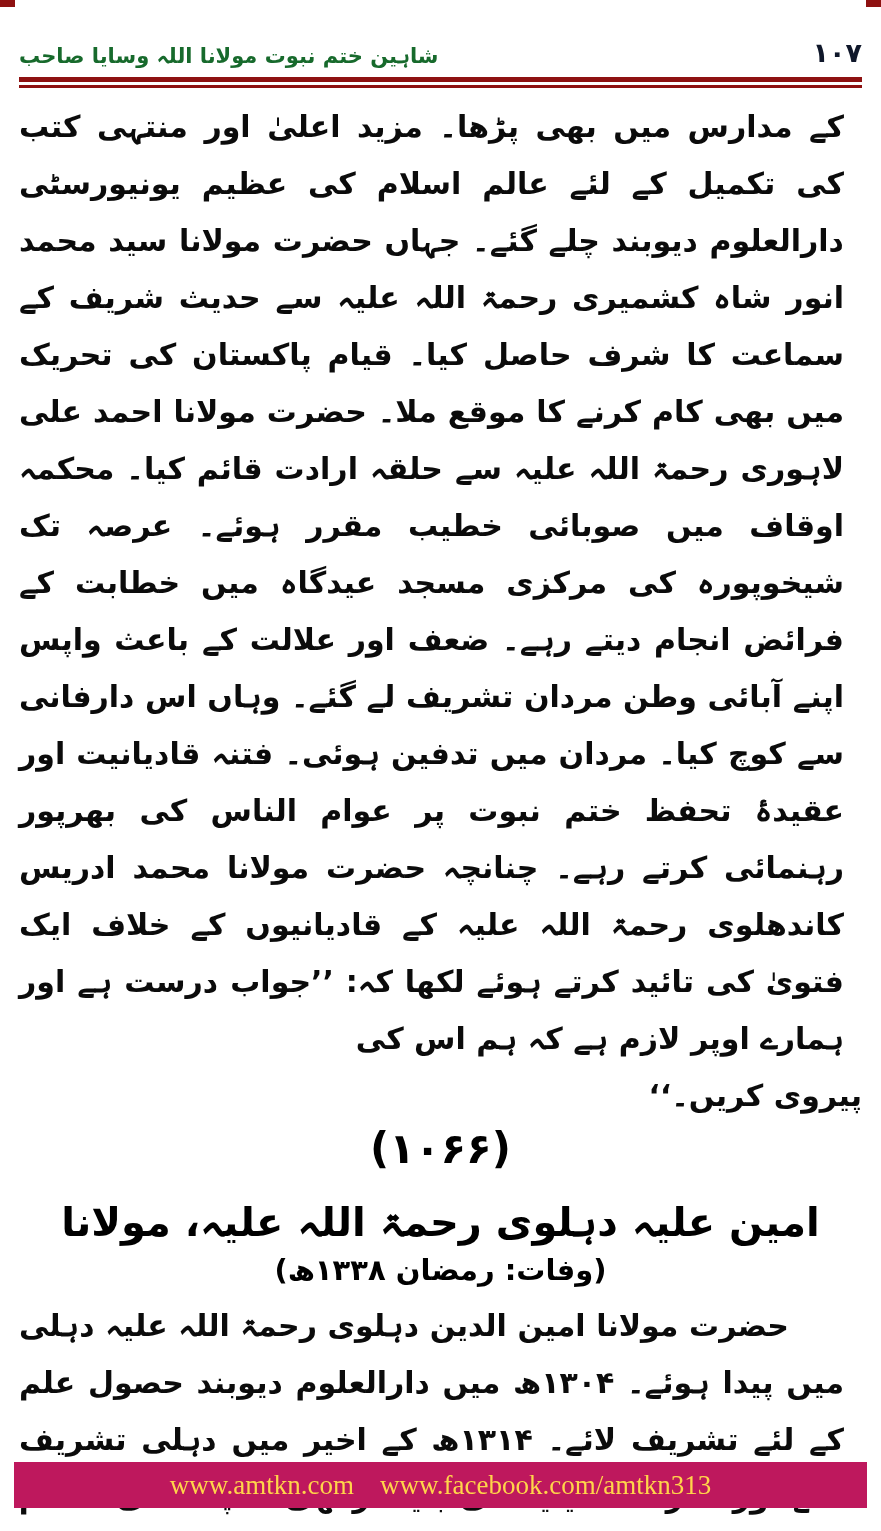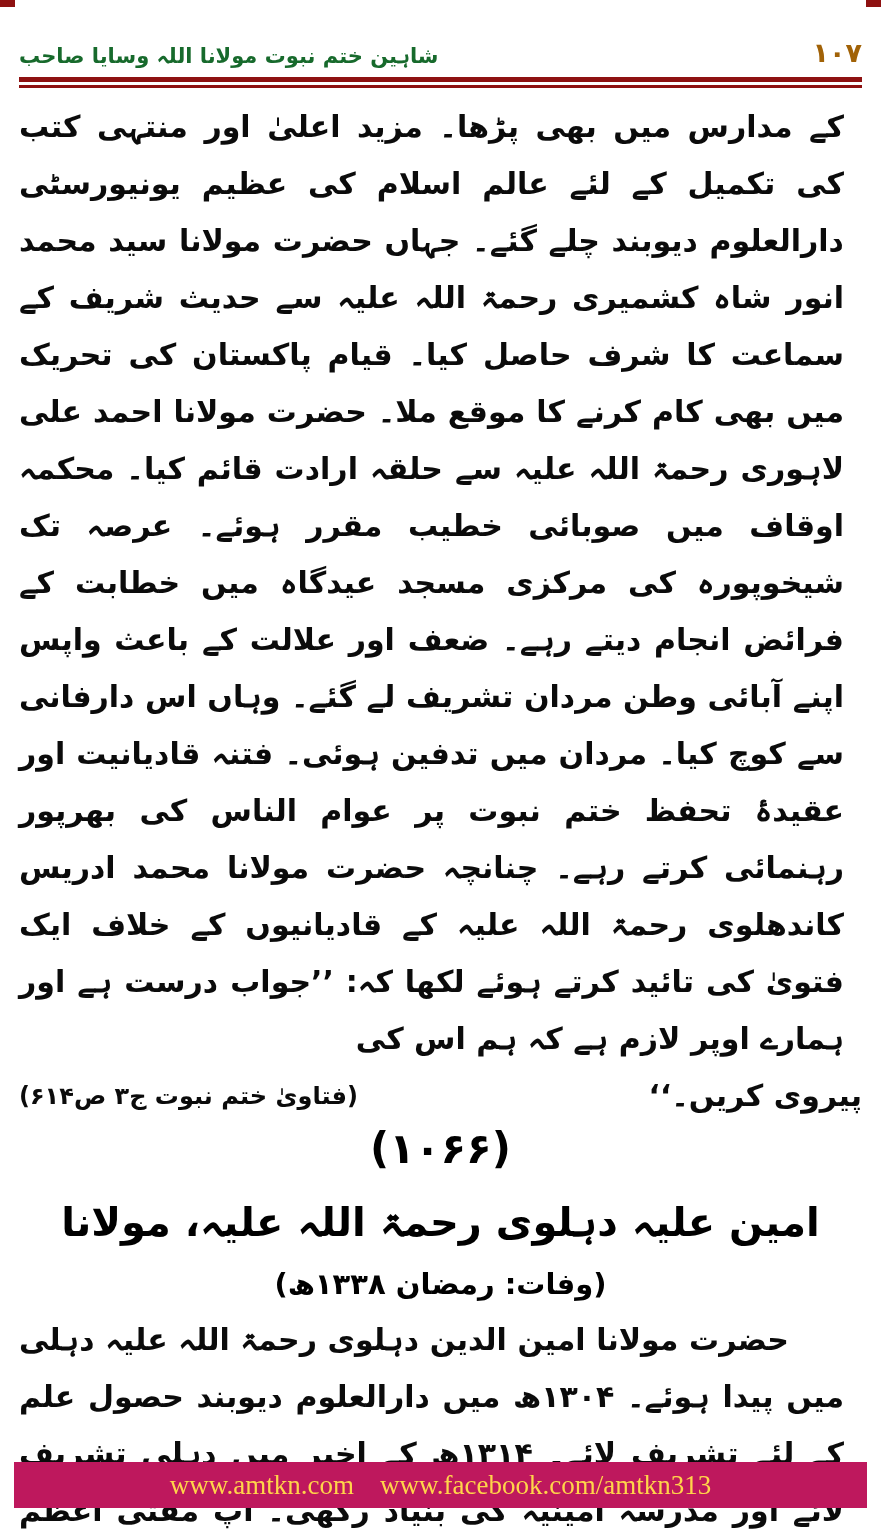--- a/index.html
+++ b/index.html
@@ -13,21 +13,21 @@
   .page{padding:0 19px;}
   
   .header{
     display:flex;direction:rtl;align-items:flex-end;justify-content:space-between;
     padding-top:18px;height:50px;
   }
   .header .book-title,.header .author-title{
     color:#176a2c;font-weight:bold;font-size:21px;white-space:nowrap;
   }
   .header .page-num{
-    color:#a16207;font-weight:bold;font-size:27px;letter-spacing:2px;
+    color:#0f172a;font-weight:bold;font-size:27px;letter-spacing:2px;
     padding-left:110px;
   }
   .rule{
     margin-top:9px;height:3px;border-top:5px solid #8e1111;border-bottom:3px solid #8e1111;
     background:#ffffff;
   }
   
   .urdu-par{
     direction:rtl;text-align:justify;color:#0b0b0b;
     font-size:30px;line-height:57px;font-weight:700;
@@ -44,21 +44,21 @@
   .sec-number{
     direction:rtl;text-align:center;font-size:42px;font-weight:800;color:#000;
     letter-spacing:3px;
   }
   .sec-title{
     direction:rtl;text-align:center;font-size:40px;font-weight:800;color:#000;
     margin-top:26px;
   }
   .sec-death{
     direction:rtl;text-align:center;font-size:29px;font-weight:800;color:#000;
-    margin-top:22px;
+    margin-top:8px;
   }
   
   .footer{
     position:absolute;left:14px;right:14px;top:1462px;height:46px;
     background:#be185d;display:flex;align-items:center;justify-content:center;
     gap:26px;font-family:"Liberation Serif",serif;font-size:27px;white-space:nowrap;
   }
   .footer .gold{color:#ffd54a;}
   .footer .white{color:#f3f3f3;}
 </style>
@@ -74,21 +74,20 @@
     <span class="page-num">۱۰۷</span>
     <span class="author-title">شاہین ختم نبوت مولانا اللہ وسایا صاحب</span>
   </div>
 
   <div class="rule"></div>
 
   <p class="urdu-par">کے مدارس میں بھی پڑھا۔ مزید اعلیٰ اور منتہی کتب کی تکمیل کے لئے عالم اسلام کی عظیم یونیورسٹی دارالعلوم دیوبند چلے گئے۔ جہاں حضرت مولانا سید محمد انور شاہ کشمیری رحمۃ اللہ علیہ سے حدیث شریف کے سماعت کا شرف حاصل کیا۔ قیام پاکستان کی تحریک میں بھی کام کرنے کا موقع ملا۔ حضرت مولانا احمد علی لاہوری رحمۃ اللہ علیہ سے حلقہ ارادت قائم کیا۔ محکمہ اوقاف میں صوبائی خطیب مقرر ہوئے۔ عرصہ تک شیخوپورہ کی مرکزی مسجد عیدگاہ میں خطابت کے فرائض انجام دیتے رہے۔ ضعف اور علالت کے باعث واپس اپنے آبائی وطن مردان تشریف لے گئے۔ وہاں اس دارفانی سے کوچ کیا۔ مردان میں تدفین ہوئی۔ فتنہ قادیانیت اور عقیدۂ تحفظ ختم نبوت پر عوام الناس کی بھرپور رہنمائی کرتے رہے۔ چنانچہ حضرت مولانا محمد ادریس کاندھلوی رحمۃ اللہ علیہ کے قادیانیوں کے خلاف ایک فتویٰ کی تائید کرتے ہوئے لکھا کہ: ’’جواب درست ہے اور ہمارے اوپر لازم ہے کہ ہم اس کی</p>
 
   <div class="cite-row">
     <span class="tail">پیروی کریں۔‘‘</span>
-    <span class="cite">(فتاویٰ ختم نبوت ج۳ ص۶۱۴)</span>
   </div>
 
   <div class="sec-number">(۱۰۶۶)</div>
   <div class="sec-title">امین علیہ دہلوی رحمۃ اللہ علیہ، مولانا</div>
   <div class="sec-death">(وفات: رمضان ۱۳۳۸ھ)</div>
 
   <p class="urdu-par indent-first">حضرت مولانا امین الدین دہلوی رحمۃ اللہ علیہ دہلی میں پیدا ہوئے۔ ۱۳۰۴ھ میں دارالعلوم دیوبند حصول علم کے لئے تشریف لائے۔ ۱۳۱۴ھ کے اخیر میں دہلی تشریف لائے اور مدرسہ امینیہ کی بنیاد رکھی۔ آپ مفتی اعظم محمد کفایت اللہ رحمۃ اللہ علیہ کے ہم سبق اور ہم جماعت تھے۔ مولانا امین الدین رحمۃ اللہ علیہ ادارہ کے مہتمم اور حضرت علامہ انور شاہ کاشمیری رحمۃ اللہ علیہ صدر مدرس تھے۔ ۱۳۲۱ھ میں حضرت مفتی کفایت اللہ رحمۃ اللہ علیہ بھی اس ادارہ میں تشریف لائے اور شیخ الحدیث اور مفتی کے عہدہ پر فائز ہوئے۔ مدرسہ امینیہ دہلی کا نظم و نسق مثالی تھا۔ تعلیمی نظم قابل تحسین تھا۔ مولانا مرحوم خدا ترس بزرگ اور عملیات کے ماہر تھے۔ حلقہ احباب وسیع تھا۔ حضرت شاہ ولی اللہ رحمۃ اللہ علیہ کے احاطہ مزار کے قریب ان کی قبر مبارک ہے۔ جب آپ مدرسہ امینیہ میں مدرس تھے تب آپ نے مرزا قادیانی کے خلاف قہر یزدانی بر دجال قادیانی کے نام سے شائع ہونے والے فتویٰ پر دستخط کئے جو آج بھی</p>
 
 </div>
 

